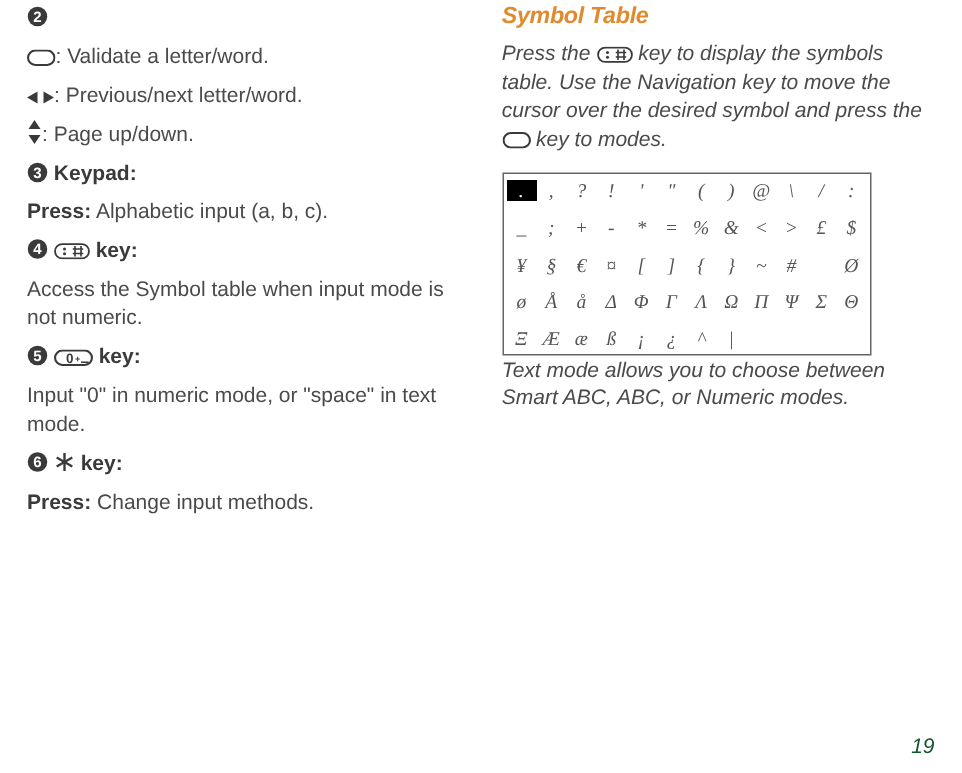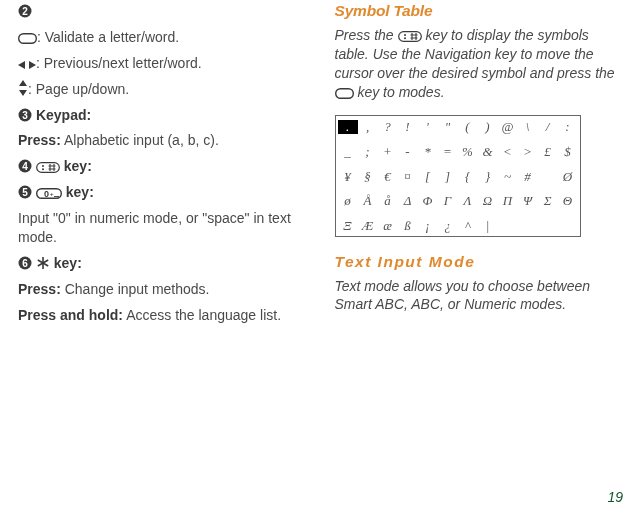--- a/index.html
+++ b/index.html
@@ -130,20 +130,21 @@
           <circle cx="7" cy="7" r="6.5" fill="#3a3a3a"></circle>
           <text x="7" y="10.5" text-anchor="middle" fill="#fff" font-size="10" font-family="Arial" font-weight="bold">4</text>
         </svg>
       <svg class="icon" width="24" height="11">
           <rect x="0.7" y="0.7" width="22.6" height="9.6" rx="4.8" fill="none" stroke="#3a3a3a" stroke-width="1.2"></rect>
           <circle cx="7" cy="4" r="1" fill="#3a3a3a"></circle>
           <circle cx="7" cy="7.2" r="1" fill="#3a3a3a"></circle>
           <path d="M14 2 L14 9 M18 2 L18 9 M12.5 4 L19.5 4 M12.5 7 L19.5 7" stroke="#3a3a3a" stroke-width="1.1"></path>
         </svg><span> key:</span>
     </p>
+    <p class="line">Access the Symbol table when input mode is not numeric.</p>
 
     <p class="line head">
       <svg class="circnum" width="14" height="14">
           <circle cx="7" cy="7" r="6.5" fill="#3a3a3a"></circle>
           <text x="7" y="10.5" text-anchor="middle" fill="#fff" font-size="10" font-family="Arial" font-weight="bold">5</text>
         </svg>
       <svg class="icon" width="26" height="11">
           <rect x="0.7" y="0.7" width="24.6" height="9.6" rx="4.8" fill="none" stroke="#3a3a3a" stroke-width="1.4"></rect>
           <text x="8" y="9" font-size="9" font-family="Arial" font-weight="bold" fill="#3a3a3a">0</text>
           <text x="14" y="8" font-size="6" font-family="Arial" fill="#3a3a3a">+</text>
@@ -161,21 +162,20 @@
           <g transform="translate(7,7)">
             <g stroke="#3a3a3a" stroke-width="1.6">
               <line x1="0" y1="-6" x2="0" y2="6"></line>
               <line x1="-5.2" y1="-3" x2="5.2" y2="3"></line>
               <line x1="-5.2" y1="3" x2="5.2" y2="-3"></line>
             </g>
           </g>
         </svg><span> key:</span>
     </p>
     <p class="line"><span class="bold-run">Press:</span><span> Change input methods.</span></p>
-    <p class="line"><span class="bold-run">Press and hold:</span><span> Access the language list.</span></p>
 
   </div>
 
   <div class="col col-right">
     <p class="section-title">Symbol Table</p>
     <p class="line">
       <span>Press the </span><svg class="icon" width="24" height="11">
           <rect x="0.7" y="0.7" width="22.6" height="9.6" rx="4.8" fill="none" stroke="#3a3a3a" stroke-width="1.2"></rect>
           <circle cx="7" cy="4" r="1" fill="#3a3a3a"></circle>
           <circle cx="7" cy="7.2" r="1" fill="#3a3a3a"></circle>
@@ -251,18 +251,17 @@
         <span class="sym-cell">¿</span>
         <span class="sym-cell">^</span>
         <span class="sym-cell">|</span>
         <span class="sym-cell"></span>
         <span class="sym-cell"></span>
         <span class="sym-cell"></span>
         <span class="sym-cell"></span>
       </div>
     </div>
 
-    <p class="section-title wide" style="margin-top:16px">Text Input Mode</p>
     <p class="line">Text mode allows you to choose between Smart ABC, ABC, or Numeric modes.</p>
 
     <div class="pagenum">19</div>
   </div>
 </div>
 
 </body></html>

